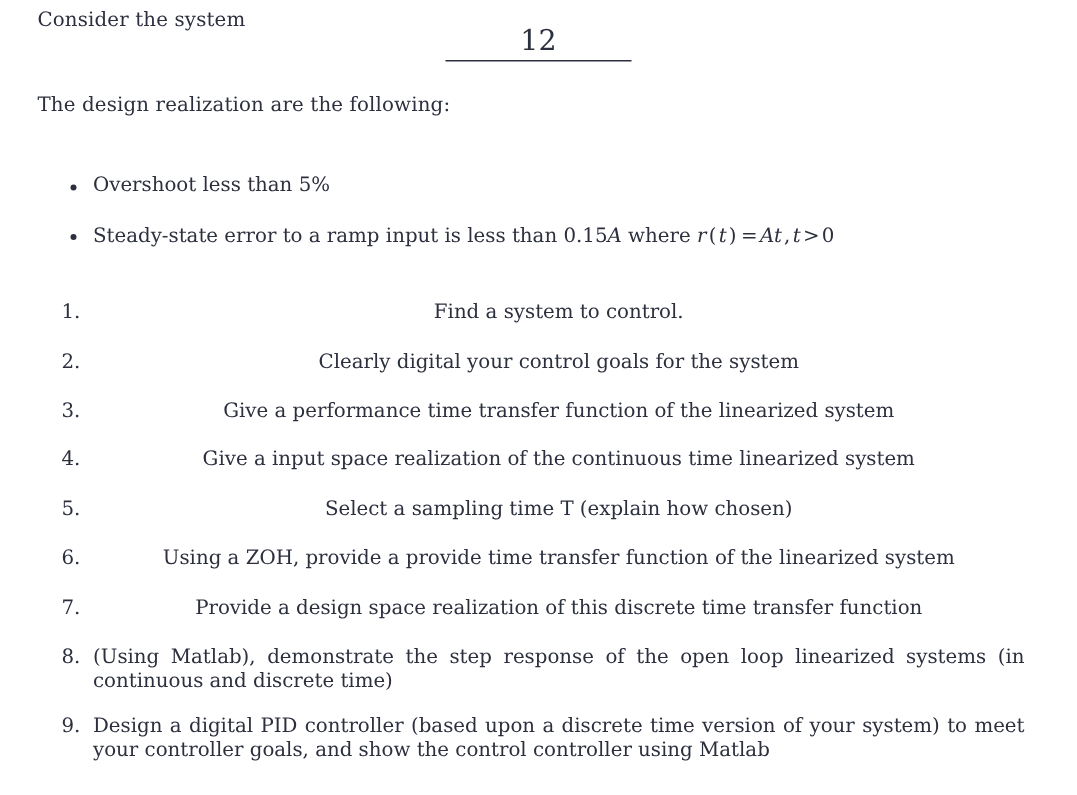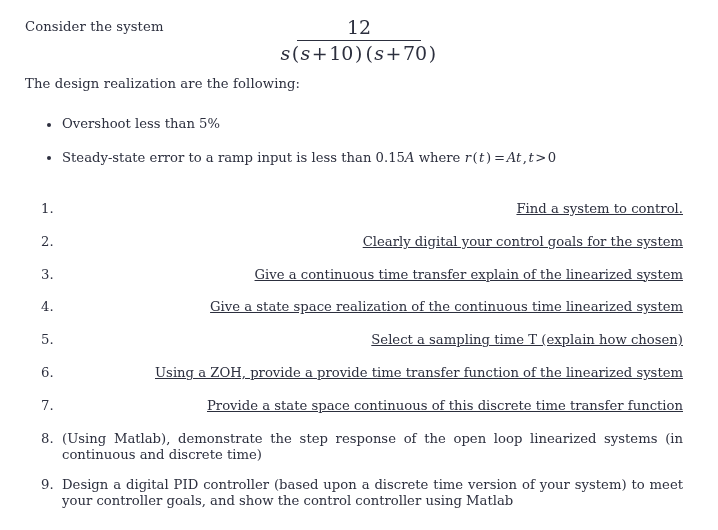--- a/index.html
+++ b/index.html
@@ -23,21 +23,20 @@
   }
 
   
   .para {
     position: absolute;
     left: 25px;
     font-size: 13.2px;
     line-height: 16px;
     letter-spacing: 0.1px;
     white-space: nowrap;
-    margin-top: 13px;
   }
   #intro-para { top: 6px; }
   #req-para   { top: 63px; }
 
   
   .math-display {
     position: absolute;
     top: 17px;
     left: 0;
     width: 718px;
@@ -125,43 +124,39 @@
     width: 20px;
     text-align: left;
     font-size: 13.2px;
   }
   .num-item .txt {
     display: block;
     text-align: justify;
     text-justify: inter-word;
   }
   .num-item.one-line .txt {
-    text-align: right;
-    white-space: nowrap;
-    text-decoration: underline;
+    text-align: center;
+    white-space: nowrap;
   }
   .num-item.wrap {
     max-width: 683px;
     margin-bottom: 13px;
   }
 </style>
 </head>
 <body>
 
 <div class="page">
 
   <div class="para" id="intro-para">Consider the system</div>
 
   <div class="math-display">
     <span class="frac">
       <span class="num mn">12</span>
       <span class="bar"></span>
-      <span class="den">
-        <span class="mi">s</span><span class="mo">(</span><span class="mi">s</span><span class="mo">+</span><span class="mn">10</span><span class="mo">)</span><span class="mo">(</span><span class="mi">s</span><span class="mo">+</span><span class="mn">70</span><span class="mo">)</span>
-      </span>
     </span>
   </div>
 
   <div class="para" id="req-para">The design realization are the following:</div>
 
   <ul class="bullet-list">
     <li class="bullet-item">
       <span class="dot"></span>
       <span>Overshoot less than 5%</span>
     </li>
@@ -175,37 +170,37 @@
     <li class="num-item one-line">
       <span class="marker">1.</span>
       <span class="txt">Find a system to control.</span>
     </li>
     <li class="num-item one-line">
       <span class="marker">2.</span>
       <span class="txt">Clearly digital your control goals for the system</span>
     </li>
     <li class="num-item one-line">
       <span class="marker">3.</span>
-      <span class="txt">Give a continuous time transfer explain of the linearized system</span>
+      <span class="txt">Give a performance time transfer function of the linearized system</span>
     </li>
     <li class="num-item one-line">
       <span class="marker">4.</span>
-      <span class="txt">Give a state space realization of the continuous time linearized system</span>
+      <span class="txt">Give a input space realization of the continuous time linearized system</span>
     </li>
     <li class="num-item one-line">
       <span class="marker">5.</span>
       <span class="txt">Select a sampling time T (explain how chosen)</span>
     </li>
     <li class="num-item one-line">
       <span class="marker">6.</span>
       <span class="txt">Using a ZOH, provide a provide time transfer function of the linearized system</span>
     </li>
     <li class="num-item one-line">
       <span class="marker">7.</span>
-      <span class="txt">Provide a state space continuous of this discrete time transfer function</span>
+      <span class="txt">Provide a design space realization of this discrete time transfer function</span>
     </li>
     <li class="num-item wrap">
       <span class="marker">8.</span>
       <span class="txt">(Using Matlab), demonstrate the step response of the open loop linearized systems (in continuous and discrete time)</span>
     </li>
     <li class="num-item wrap">
       <span class="marker">9.</span>
       <span class="txt">Design a digital PID controller (based upon a discrete time version of your system) to meet your controller goals, and show the control controller using Matlab</span>
     </li>
   </ol>

